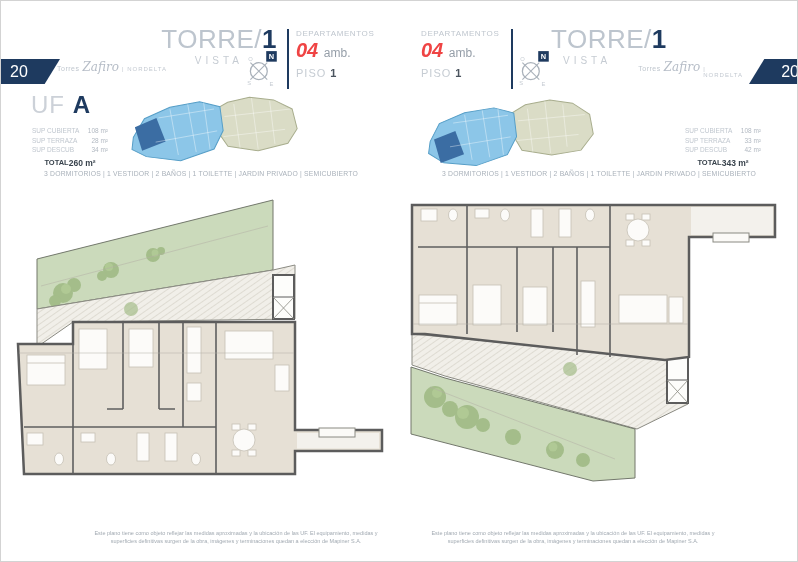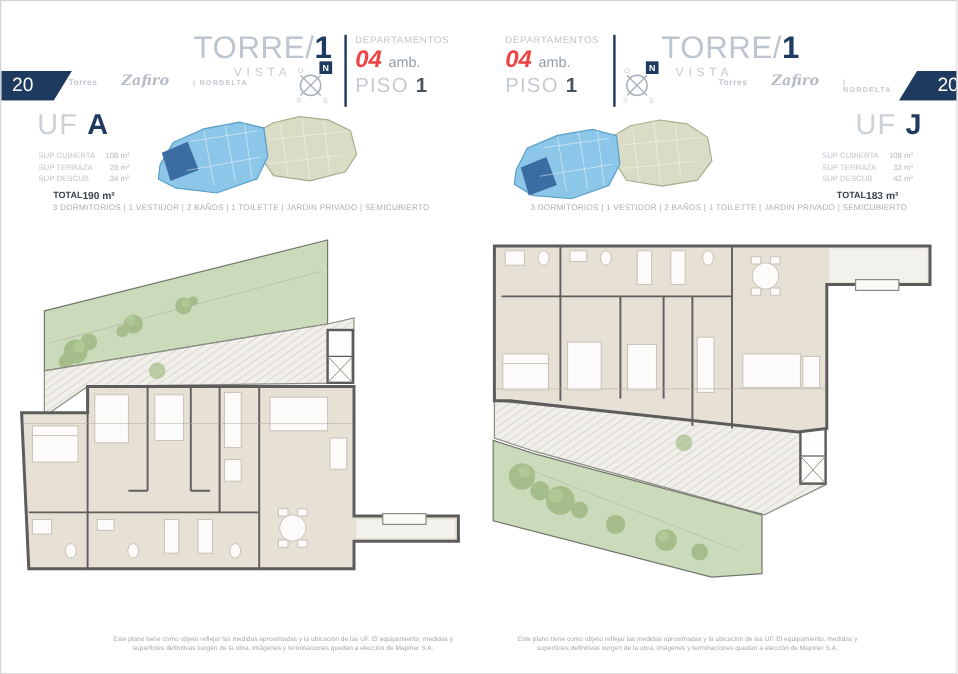--- a/index.html
+++ b/index.html
@@ -5,21 +5,21 @@
   html,body{margin:0;padding:0;background:#fff;}
   .sheet{position:relative;width:798px;height:562px;background:#fff;border:1px solid #d3d3d3;
          box-sizing:border-box;overflow:hidden;font-family:"Liberation Sans",sans-serif;}
 
   
   .tab{position:absolute;background:#1e3a5f;color:#fff;font-size:16px;display:flex;align-items:center;top:58px;width:50px;height:25px;}
   .tab-left{left:0;clip-path:polygon(0 0,100% 0,74% 100%,0 100%);padding-left:9px;}
   .tab-right{left:748px;clip-path:polygon(26% 0,100% 0,100% 100%,0 100%);justify-content:flex-end;padding-right:9px;}
 
   
-  .brand{position:absolute;color:#bfc6ce;display:flex;align-items:baseline;gap:20px;top:59px;font-weight:bold;}
+  .brand{position:absolute;color:#bfc6ce;display:flex;align-items:baseline;gap:3px;top:59px;}
   .brand-left{left:56px;}
   .brand-right{left:640px;width:102px;justify-content:flex-end;}
   .b-pre{font-size:7px;letter-spacing:.5px;}
   .b-script{font-family:"DejaVu Serif",serif;font-style:italic;font-size:12px;color:#b6bdc7;}
   .b-suf{font-size:6px;letter-spacing:1px;color:#c3c9d1;}
 
   
   .tower{position:absolute;top:25px;}
   .tower-left{left:148px;width:128px;text-align:right;}
   .tower-right{left:550px;width:140px;text-align:left;}
@@ -43,21 +43,21 @@
   .vdiv-right{left:510px;}
 
   
   .dept{position:absolute;top:28px;}
   .dept-left{left:295px;}
   .dept-right{left:420px;}
   .dept-label{font-size:8px;color:#bfc6ce;letter-spacing:.6px;}
   .dept-line{margin-top:1px;font-size:20px;line-height:22px;}
   .dept-num{font-weight:bold;color:#ef4444;font-style:italic;}
   .dept-unit{color:#959ea8;font-size:12px;}
-  .piso-line{font-size:17px;color:#c6ccd3;letter-spacing:1px;line-height:18px;}
+  .piso-line{font-size:11px;color:#c6ccd3;letter-spacing:1px;line-height:18px;}
   .piso-num{color:#4a545e;font-weight:bold;}
 
   
   .uf{position:absolute;top:90px;font-size:24px;letter-spacing:1px;}
   .uf-left{left:30px;}
   .uf-right{left:690px;width:78px;text-align:right;}
   .uf-label{color:#ccd1d8;}
   .uf-letter{color:#1e3a5f;font-weight:bold;}
   .surf{position:absolute;top:125px;width:76px;font-size:6.5px;}
   .surf-left{left:31px;}
@@ -143,21 +143,21 @@
     <div class="surf-row">
       <span>SUP TERRAZA</span>
       <span class="v">28 m²</span>
     </div>
     <div class="surf-row">
       <span>SUP DESCUB</span>
       <span class="v">34 m²</span>
     </div>
     <div class="surf-total">
       <span>TOTAL</span>
-      <span class="v">190 m²</span>
+      <span class="v">260 m²</span>
     </div>
   </div>
 
   <svg class="keyplan keyplan-left" viewBox="0 0 180 82">
     <g transform="rotate(-3 90 41)">
       <path d="M88,24 L104,16 L126,12 L150,16 L168,26 L172,46 L162,60 L132,66 L102,60 L92,44 Z" fill="#dadcc6" stroke="#a8ad8d" stroke-width="1"></path>
       <path d="M8,46 L20,28 L46,18 L76,14 L96,20 L98,44 L88,62 L54,72 L20,66 L6,58 Z" fill="#8cc6e8" stroke="#569ec7" stroke-width="1"></path>
       <polygon points="10,36 32,28 40,52 16,60" fill="#3b6da3"></polygon>
       <path d="M46,20 L52,66 M64,16 L70,64 M80,15 L84,62 M34,28 L90,22 M30,52 L92,44 M110,18 L114,62 M128,13 L132,64 M146,17 L149,60 M100,30 L166,26 M98,50 L160,46" stroke="#ffffff" stroke-width="0.7" opacity="0.55" fill="none"></path>
     </g>
@@ -268,41 +268,37 @@
   <div class="brand brand-right">
     <span class="b-pre">Torres</span>
     <span class="b-script">Zafiro</span>
     <span class="b-suf">| NORDELTA</span>
   </div>
 
   <div class="tab tab-right">
     <span>20</span>
   </div>
 
-  <div class="uf uf-right">
-    <span class="uf-label">UF</span>
-    <span class="uf-letter">J</span>
-  </div>
 
   <div class="surf surf-right">
     <div class="surf-row">
       <span>SUP CUBIERTA</span>
       <span class="v">108 m²</span>
     </div>
     <div class="surf-row">
       <span>SUP TERRAZA</span>
       <span class="v">33 m²</span>
     </div>
     <div class="surf-row">
       <span>SUP DESCUB</span>
       <span class="v">42 m²</span>
     </div>
     <div class="surf-total">
       <span>TOTAL</span>
-      <span class="v">183 m²</span>
+      <span class="v">343 m²</span>
     </div>
   </div>
 
   <svg class="keyplan keyplan-right" viewBox="0 0 185 92">
     <g transform="rotate(-2 92 46)">
       <path d="M92,30 L110,20 L135,16 L158,20 L175,32 L178,52 L165,68 L135,72 L105,66 L95,48 Z" fill="#dadcc6" stroke="#a8ad8d" stroke-width="1"></path>
       <path d="M12,54 L22,36 L48,26 L78,22 L98,28 L100,52 L90,70 L58,80 L25,76 L10,66 Z" fill="#8cc6e8" stroke="#569ec7" stroke-width="1"></path>
       <polygon points="16,52 38,44 46,68 22,76" fill="#3b6da3"></polygon>
       <path d="M48,28 L54,74 M66,24 L72,72 M82,23 L86,70 M36,36 L92,30 M32,60 L94,52 M112,24 L116,68 M130,17 L134,70 M148,21 L151,64 M102,36 L170,32 M100,56 L163,52" stroke="#ffffff" stroke-width="0.7" opacity="0.55" fill="none"></path>
     </g>

